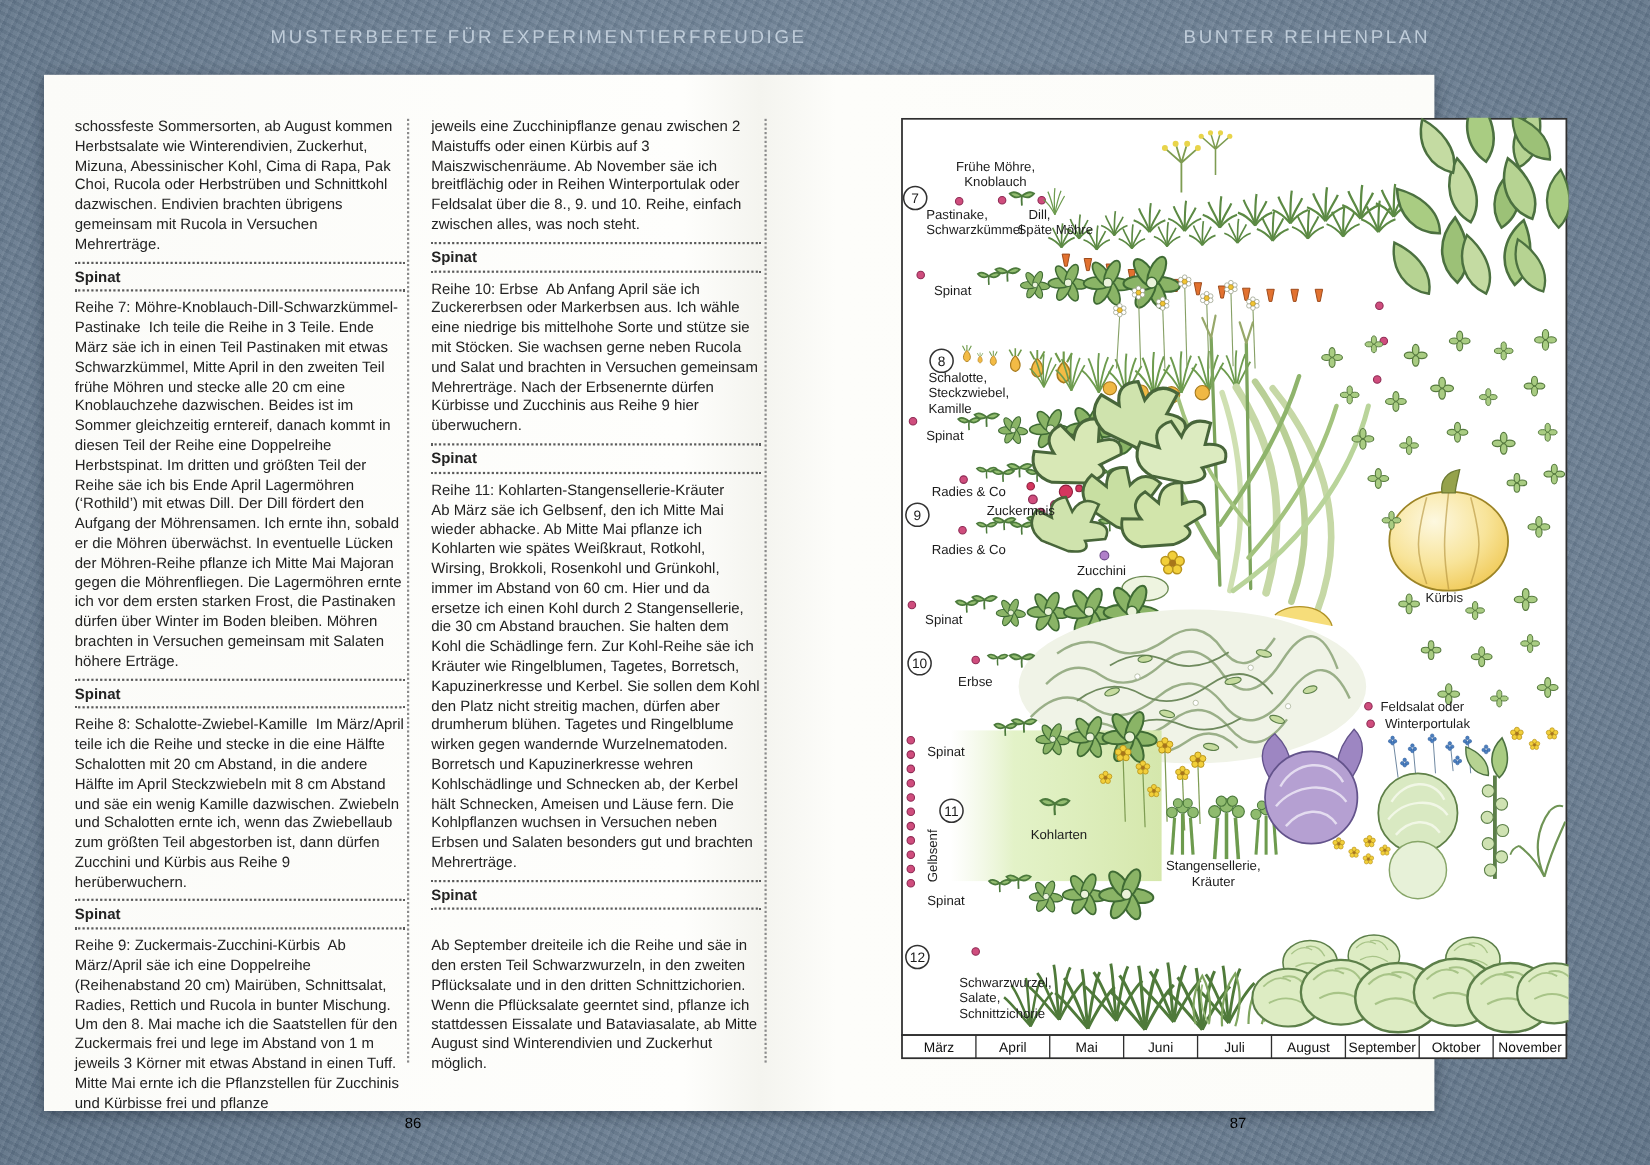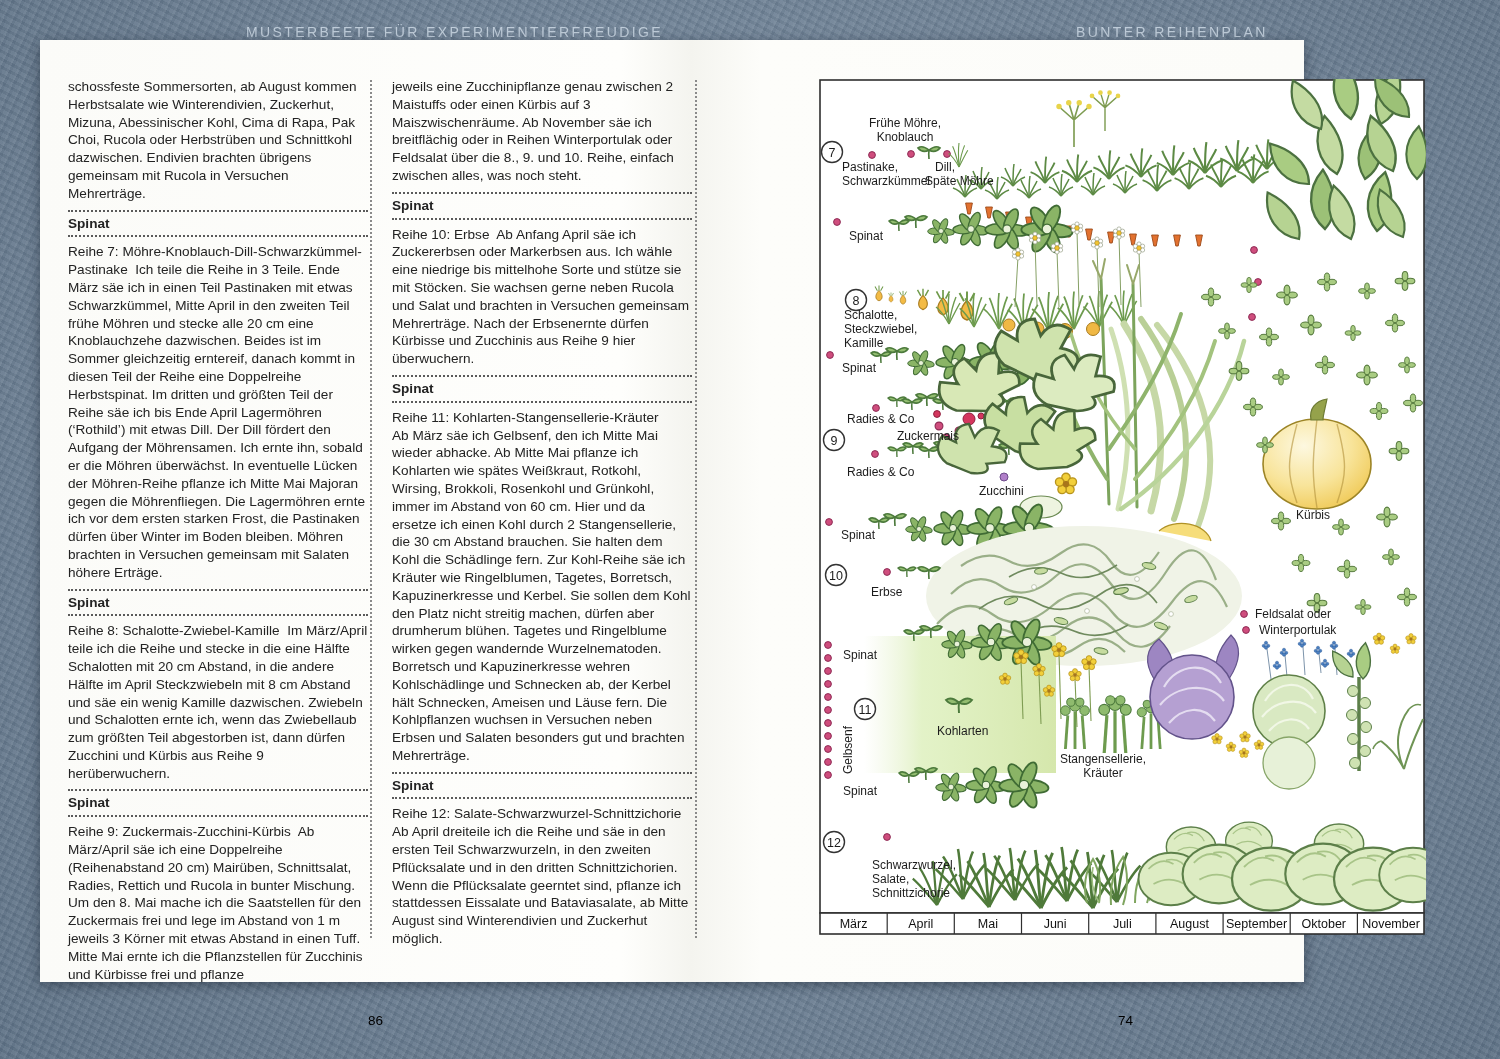--- a/index.html
+++ b/index.html
@@ -6,30 +6,30 @@
   body{
     width:1500px;height:1059px;position:relative;overflow:hidden;
     font-family:"Liberation Sans",sans-serif;
     background-color:#74889c;
     background-image:
       repeating-linear-gradient(115deg, rgba(255,255,255,0.055) 0 2px, rgba(20,35,55,0.05) 2px 5px, rgba(255,255,255,0.02) 5px 9px),
       repeating-linear-gradient(28deg, rgba(30,48,68,0.07) 0 3px, rgba(190,204,218,0.06) 3px 7px),
       radial-gradient(ellipse at 50% 42%, rgba(255,255,255,0.10), rgba(18,32,50,0.20));
   }
   .running-head{
-    position:absolute;top:24px;font-size:14px;letter-spacing:2.4px;
+    position:absolute;top:24px;font-size:17px;letter-spacing:2.4px;
     color:#bfccd9;text-transform:uppercase;
   }
   .running-head.left{left:246px;}
   .running-head.right{left:1076px;}
   .pagenum{position:absolute;top:1013px;font-size:13.5px;color:#000000;}
   .pagenum.left{left:368px;}
   .pagenum.right{left:1118px;}
   .page{
-    position:absolute;left:40px;top:40px;width:1264px;height:942px;
+    position:absolute;left:40px;top:68px;width:1264px;height:942px;
     background:linear-gradient(90deg,#fbfbf8 0%,#fefefc 46%,#f4f4ef 51.5%,#fdfdfa 57%,#fcfcf9 100%);
     box-shadow:0 3px 12px rgba(8,18,32,0.45);
   }
   .col{position:absolute;top:38px;width:300px;font-size:13.6px;line-height:17.8px;color:#232323;}
   .col1{left:28px;}
   .col2{left:352px;}
   .para{margin:0;}
   .para strong{font-weight:400;}
   .spinat-block{margin:7px 0 6px;}
   .dotrule{border-top:2px dotted #5a5a5a;height:0;}
@@ -85,21 +85,21 @@
       <div class="dotrule"></div>
       <div class="spinat-head">Spinat</div>
       <div class="dotrule"></div>
     </div>
     <p class="para"><strong>Reihe 11: Kohlarten-Stangensellerie-Kräuter</strong><br><span>Ab März säe ich Gelbsenf, den ich Mitte Mai wieder abhacke. Ab Mitte Mai pflanze ich Kohlarten wie spätes Weißkraut, Rotkohl, Wirsing, Brokkoli, Rosenkohl und Grünkohl, immer im Abstand von 60 cm. Hier und da ersetze ich einen Kohl durch 2 Stangensellerie, die 30 cm Abstand brauchen. Sie halten dem Kohl die Schädlinge fern. Zur Kohl-Reihe säe ich Kräuter wie Ringelblumen, Tagetes, Borretsch, Kapuzinerkresse und Kerbel. Sie sollen dem Kohl den Platz nicht streitig machen, dürfen aber drumherum blühen. Tagetes und Ringelblume wirken gegen wandernde Wurzelnematoden. Borretsch und Kapuzinerkresse wehren Kohlschädlinge und Schnecken ab, der Kerbel hält Schnecken, Ameisen und Läuse fern. Die Kohlpflanzen wuchsen in Versuchen neben Erbsen und Salaten besonders gut und brachten Mehrerträge.</span></p>
     <div class="spinat-block">
       <div class="dotrule"></div>
       <div class="spinat-head">Spinat</div>
       <div class="dotrule"></div>
     </div>
-    <p class="para"><strong>Reihe 12: Salate-Schwarzwurzel-Schnittzichorie</strong><br><span>Ab April dreiteile ich die Reihe und säe in den ersten Teil Schwarzwurzeln, in den zweiten Pflücksalate und in den dritten Schnittzichorien. Wenn die Pflücksalate geerntet sind, pflanze ich stattdessen Eissalate und Bataviasalate, ab Mitte August sind Winterendivien und Zuckerhut möglich.</span></p>
+    <p class="para"><br><span>Ab September dreiteile ich die Reihe und säe in den ersten Teil Schwarzwurzeln, in den zweiten Pflücksalate und in den dritten Schnittzichorien. Wenn die Pflücksalate geerntet sind, pflanze ich stattdessen Eissalate und Bataviasalate, ab Mitte August sind Winterendivien und Zuckerhut möglich.</span></p>
   </div>
 
   <div class="vsep a"></div>
   <div class="vsep b"></div>
 
   <svg class="illu" viewBox="0 0 607 857">
     <defs>
       <radialGradient id="pg" cx="38%" cy="30%" r="80%">
         <stop offset="0" stop-color="#fdf8e0"></stop>
           <stop offset="0.55" stop-color="#f8e49a"></stop>
@@ -712,13 +712,13 @@
       <text class="month" x="303.3" y="849">Juli</text>
       <text class="month" x="370.5" y="849">August</text>
       <text class="month" x="437.6" y="849">September</text>
       <text class="month" x="504.8" y="849">Oktober</text>
       <text class="month" x="572" y="849">November</text>
     </g>
   </svg>
 </div>
 
 <div class="pagenum left">86</div>
-<div class="pagenum right">74</div>
+<div class="pagenum right">87</div>
 
 </body></html>

